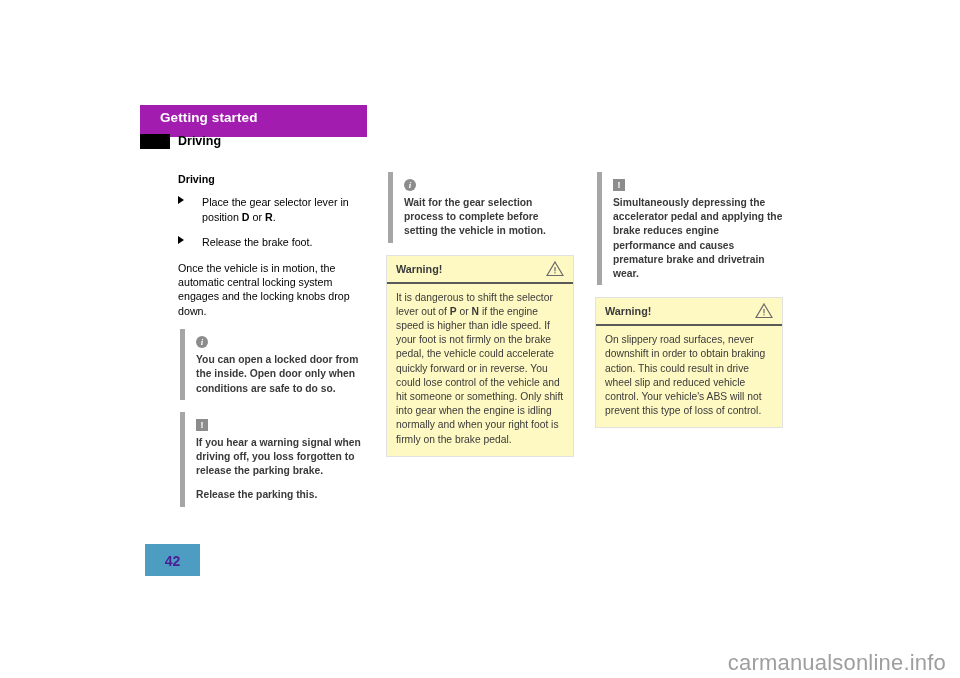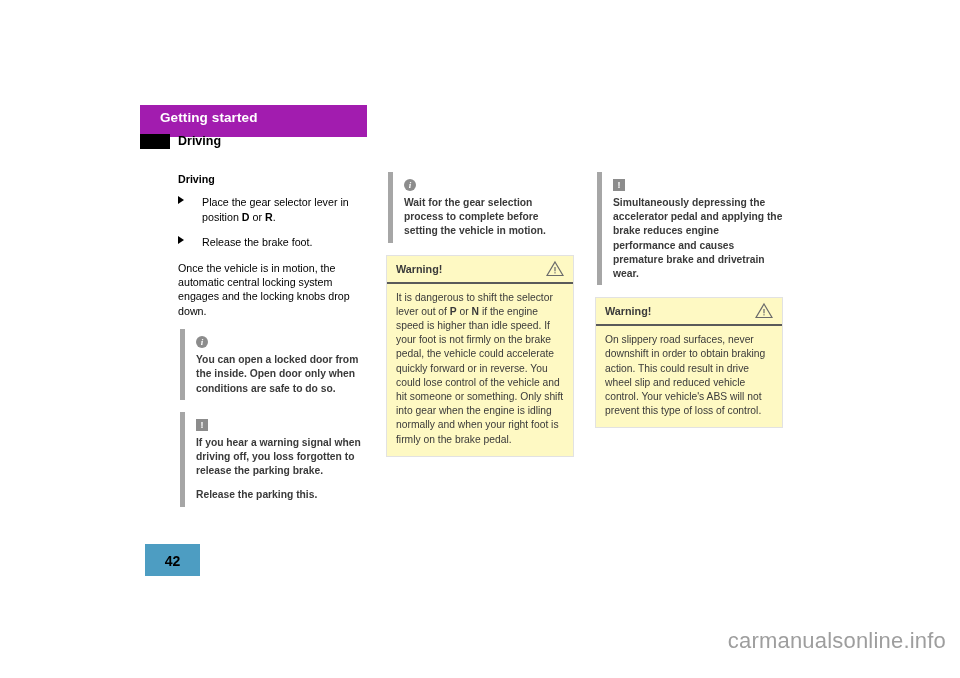--- a/index.html
+++ b/index.html
@@ -195,30 +195,30 @@
     width: 55px;
     height: 32px;
     background: #4d9dc2;
   }
   .page-number-text {
     position: absolute;
     left: 0;
     right: 0;
     top: 9px;
     text-align: center;
-    color: #000000;
+    color: #4c1d95;
     font-size: 14px;
     font-weight: bold;
   }
 
   
   .watermark {
     position: absolute;
     right: 14px;
-    bottom: 24px;
+    bottom: 2px;
     font-size: 22px;
     color: #9e9e9e;
     letter-spacing: 0.2px;
     font-family: "Liberation Sans", sans-serif;
   }
 </style>
 </head>
 <body>
 
 <div class="header-band">

